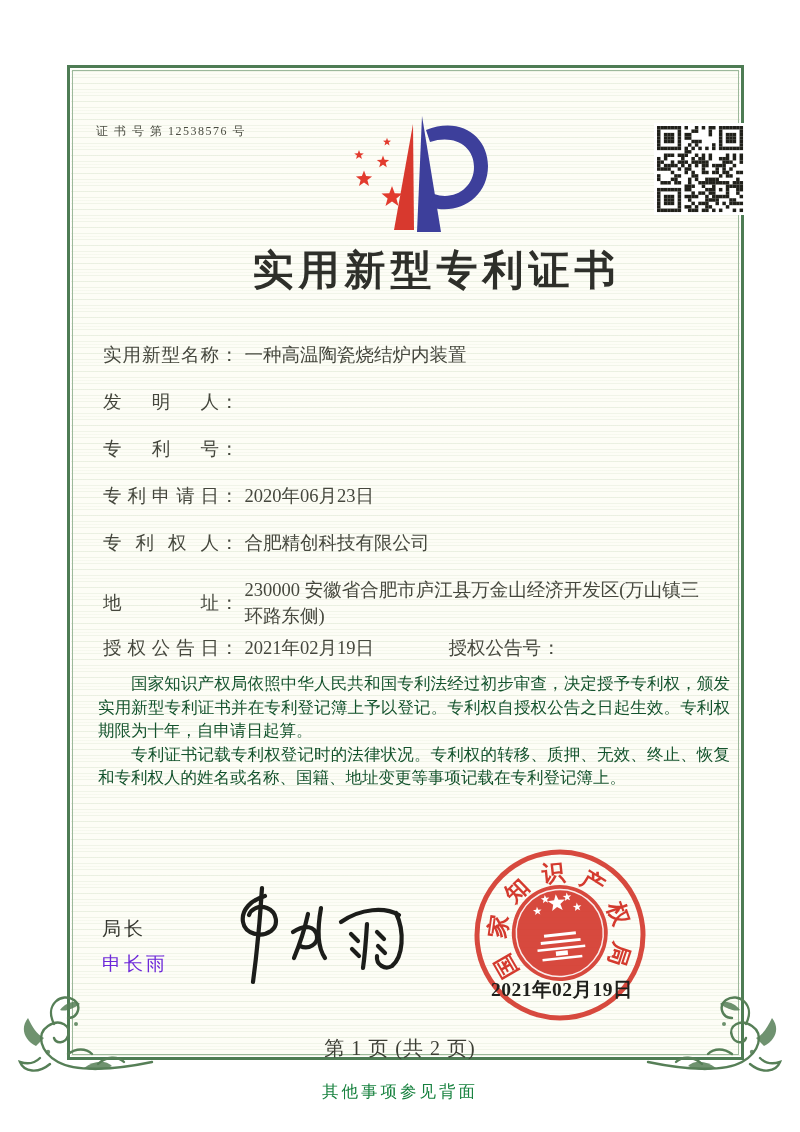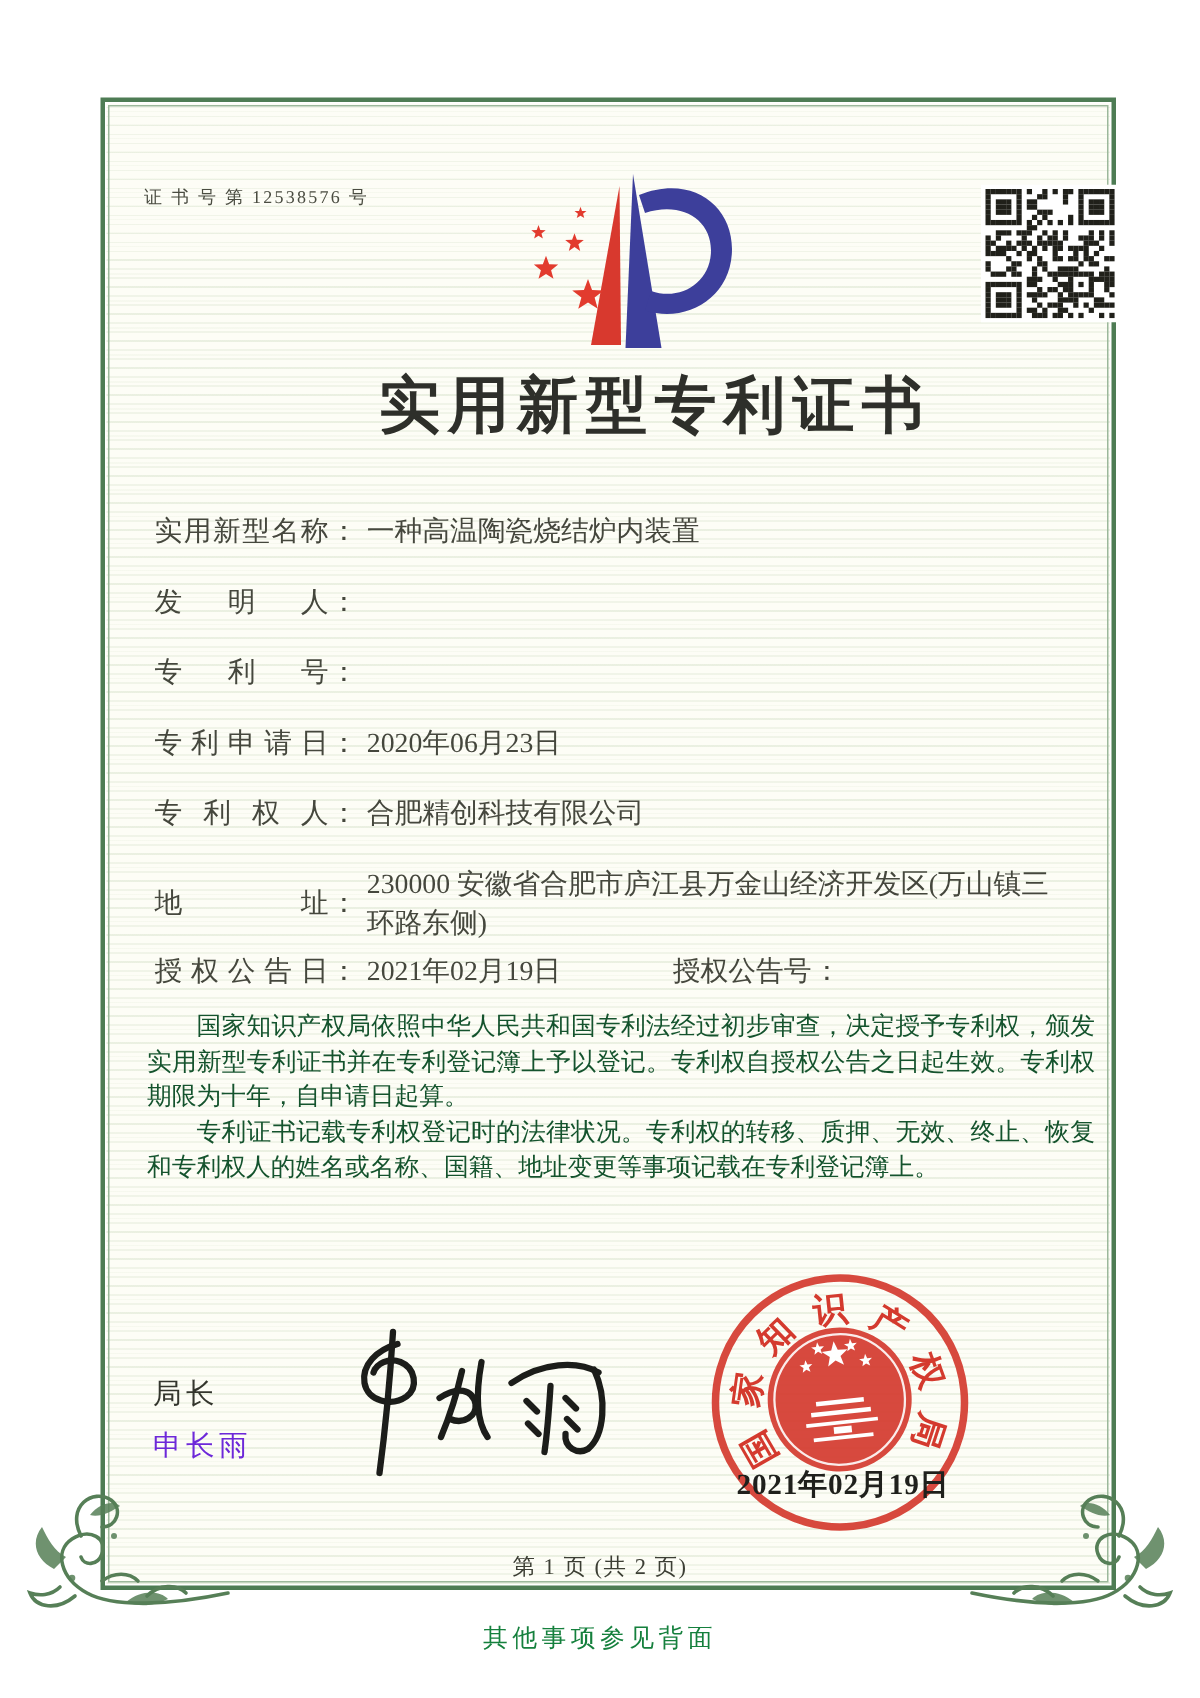--- a/index.html
+++ b/index.html
@@ -40,21 +40,21 @@
     position:absolute;left:98px;top:672px;width:632px;
     font-size:16.5px;line-height:23.5px;text-align:justify;color:#14532d;
   }
   .paras p{margin:0;text-indent:2em;}
   .issuer-title{position:absolute;left:102px;top:916px;font-size:19px;letter-spacing:3px;color:#33352d;}
   .issuer-name{position:absolute;left:102px;top:951px;font-size:19px;letter-spacing:3px;color:#6d28d9;}
   .signature{position:absolute;left:213px;top:880px;}
   .seal{position:absolute;left:470px;top:845px;transform:rotate(-6deg);}
   .seal text{font-family:"Liberation Serif","DejaVu Serif",serif;font-weight:700;font-size:23px;fill:#d43a2e;}
   .seal-date{position:absolute;left:491px;top:976px;font-size:19.5px;color:#1f201c;letter-spacing:0.5px;font-weight:600;}
-  .page-info{position:absolute;left:0;top:1035px;width:800px;text-align:center;font-size:15px;color:#3c3e34;letter-spacing:1px;}
+  .page-info{position:absolute;left:0;top:1035px;width:800px;text-align:center;font-size:20px;color:#3c3e34;letter-spacing:1px;}
   .back-note{position:absolute;left:0;top:1081px;width:800px;text-align:center;font-size:16.5px;letter-spacing:3px;color:#15803d;}
   .orn{position:absolute;width:140px;height:92px;}
   .orn.left{left:14px;top:990px;}
   .orn.right{left:646px;top:990px;transform:scaleX(-1);}
 </style>
 </head>
 <body>
 
 <div class="sheet">
 

